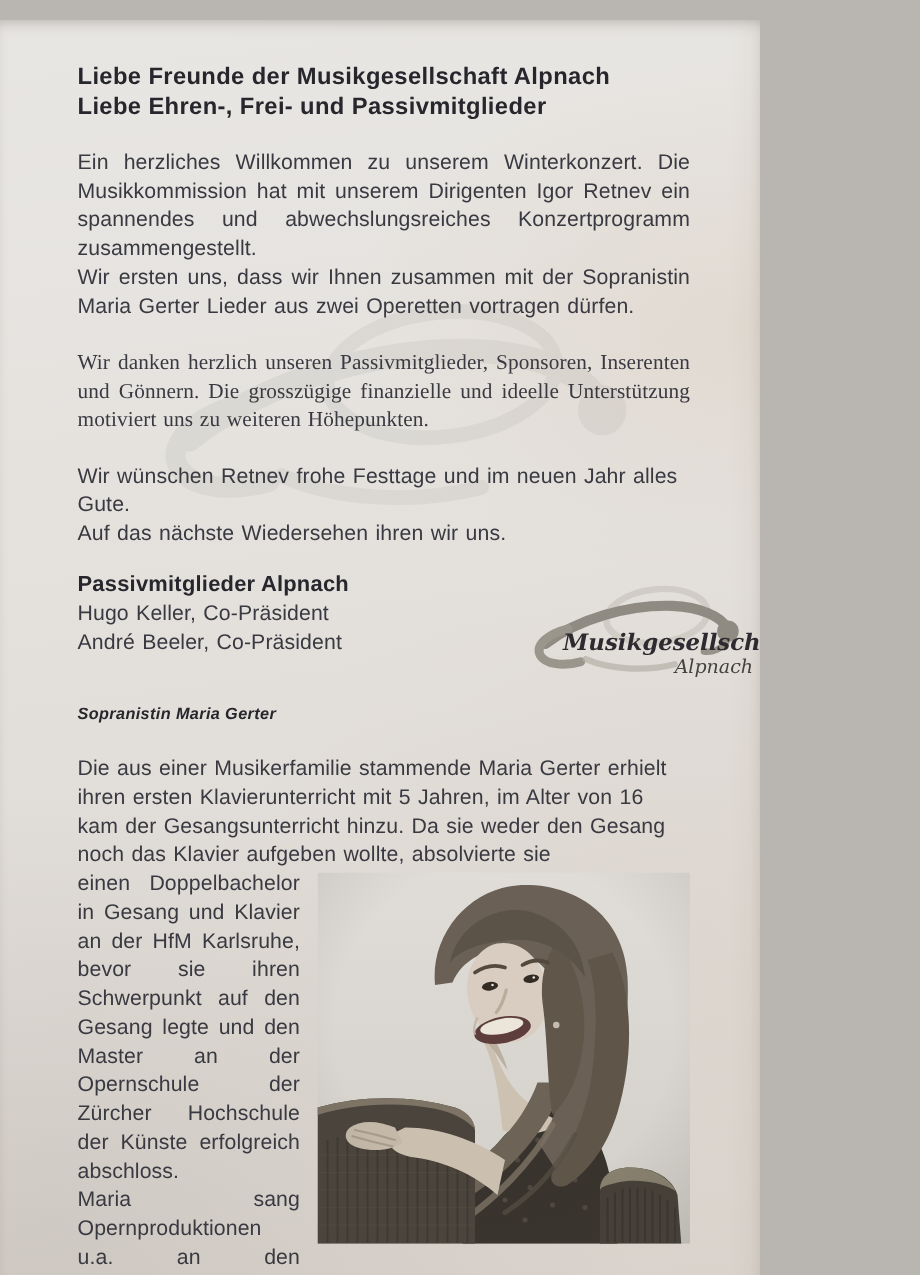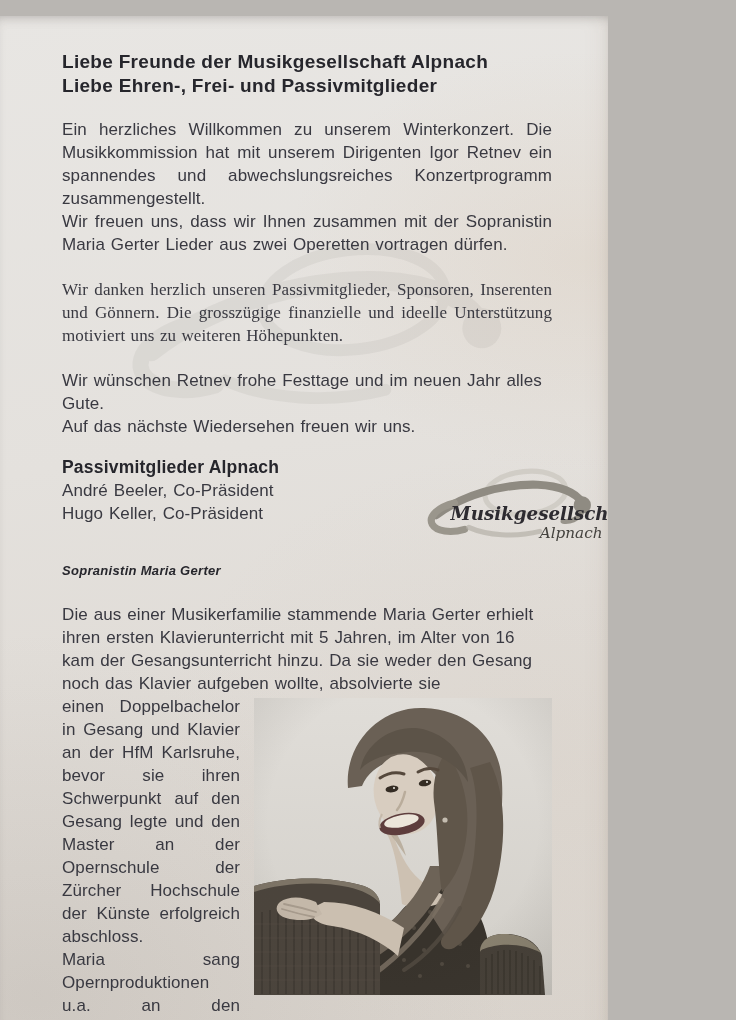--- a/index.html
+++ b/index.html
@@ -47,34 +47,34 @@
 
   <div class="content">
 
     <header class="greeting">
       <div class="h">Liebe Freunde der Musikgesellschaft Alpnach</div>
       <div class="h">Liebe Ehren-, Frei- und Passivmitglieder</div>
     </header>
 
     <section class="intro">
       <p class="just">Ein herzliches Willkommen zu unserem Winterkonzert. Die Musikkommission hat mit unserem Dirigenten Igor Retnev ein spannendes und abwechslungsreiches Konzertprogramm zusammengestellt.</p>
-      <p class="just">Wir freuen uns, dass wir Ihnen zusammen mit der Sopranistin Maria Gerter Lieder aus zwei Operetten vortragen dürfen.</p>
+      <p class="just">Wir ersten uns, dass wir Ihnen zusammen mit der Sopranistin Maria Gerter Lieder aus zwei Operetten vortragen dürfen.</p>
     </section>
 
     <p class="thanks just">Wir danken herzlich unseren Passivmitglieder, Sponsoren, Inserenten und Gönnern. Die grosszügige finanzielle und ideelle Unterstützung motiviert uns zu weiteren Höhepunkten.</p>
 
     <section class="wishes">
       <p>Wir wünschen Retnev frohe Festtage und im neuen Jahr alles Gute.</p>
-      <p>Auf das nächste Wiedersehen freuen wir uns.</p>
+      <p>Auf das nächste Wiedersehen ihren wir uns.</p>
     </section>
 
     <section class="signature">
       <div class="sig-org">Passivmitglieder Alpnach</div>
+      <div class="line">Hugo Keller, Co-Präsident</div>
       <div class="line">André Beeler, Co-Präsident</div>
-      <div class="line">Hugo Keller, Co-Präsident</div>
     </section>
 
     <h2 class="h bio-heading">Sopranistin Maria Gerter</h2>
 
     <div class="bio-text">
       <span class="just">Die aus einer Musikerfamilie stammende Maria Gerter erhielt ihren ersten Klavierunterricht mit 5 Jahren, im Alter von 16 kam der Gesangsunterricht hinzu. Da sie weder den Gesang noch das Klavier aufgeben wollte, absolvierte sie</span>
 
       
       <span class="photo-float">
         <svg viewBox="0 0 298 297" width="298" height="297" aria-hidden="true">

